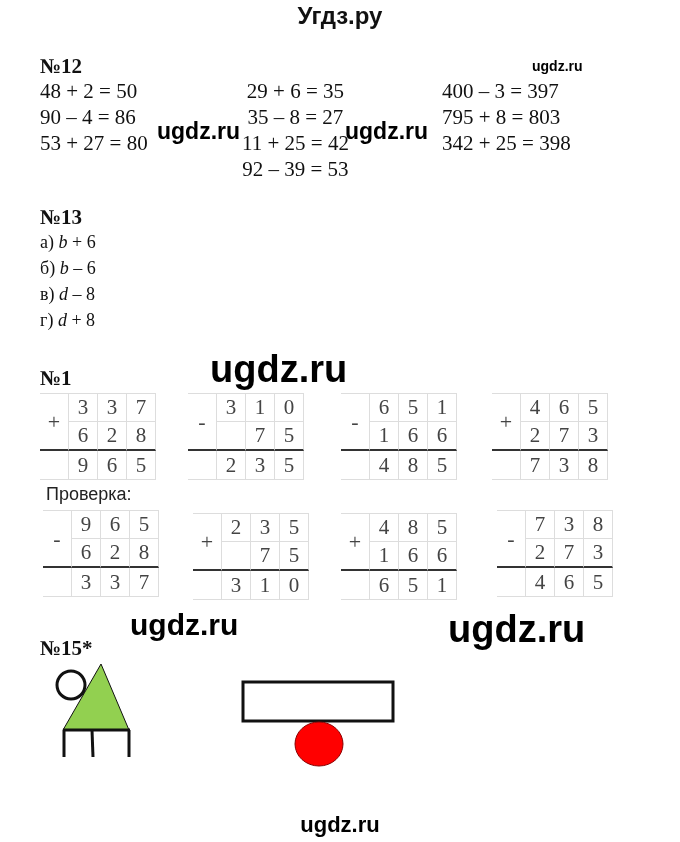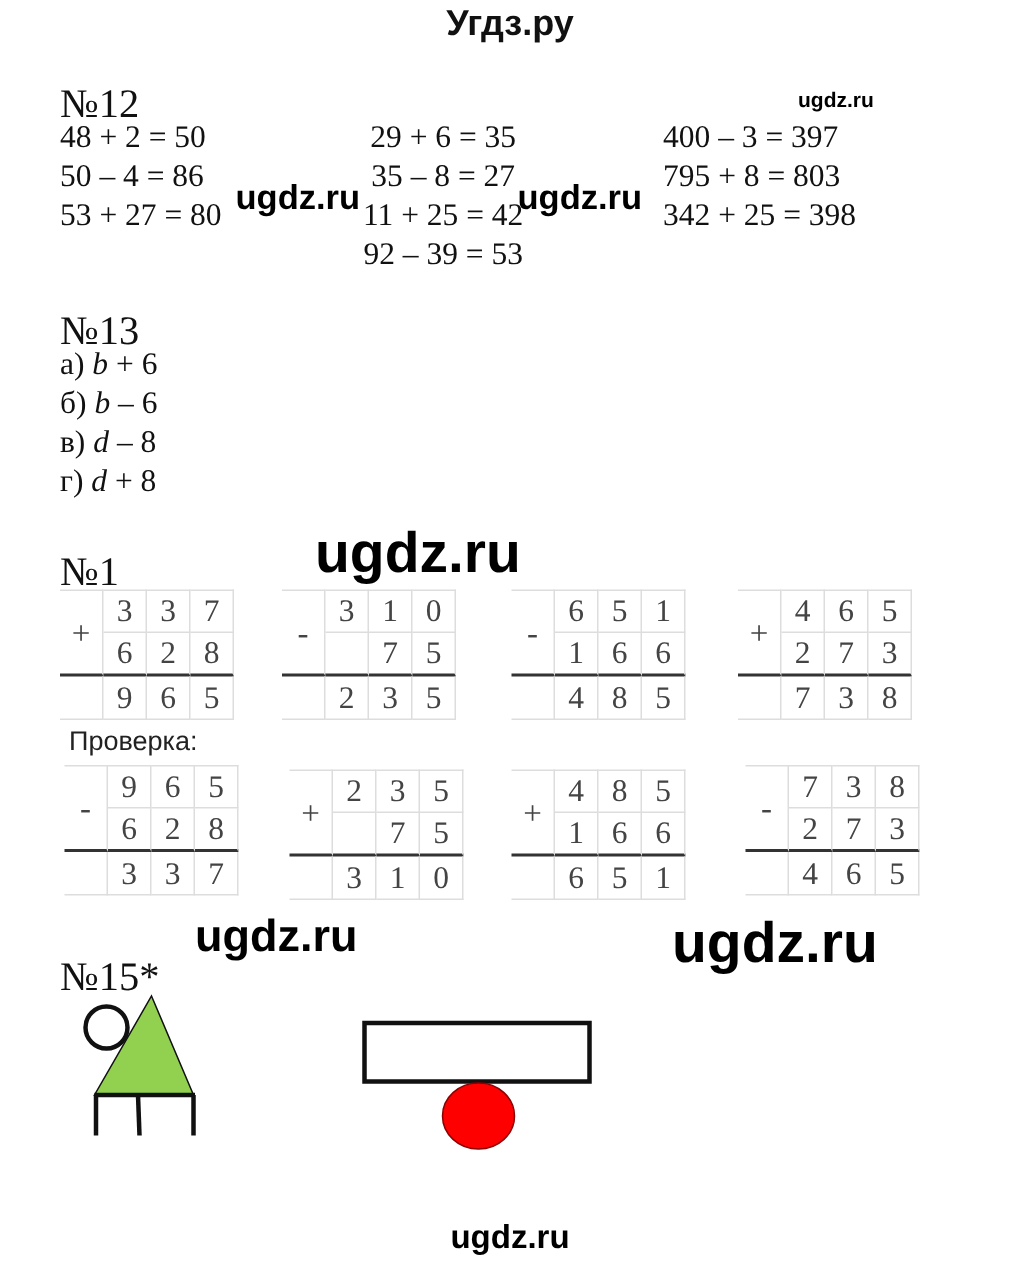--- a/index.html
+++ b/index.html
@@ -1,26 +1,26 @@
 <!DOCTYPE html>
 <html><head>
 <meta charset="utf-8">
 <style>
   html, body { margin:0; padding:0; background:#ffffff; }
   body { width:680px; height:842px; position:relative; overflow:hidden; font-family:"Liberation Serif", serif; color:#111; }
   .abs { position:absolute; }
   .site-title { left:0; width:680px; top:2px; text-align:center; font-family:"Liberation Sans", sans-serif; font-weight:bold; font-size:24px; color:#111; }
-  .heading { font-family:"Liberation Serif", serif; font-weight:normal; font-size:27px; }
+  .heading { font-family:"Liberation Serif", serif; font-weight:bold; font-size:21px; }
   .eq { font-size:21px; line-height:26px; white-space:nowrap; }
   .wm { font-family:"Liberation Sans", sans-serif; font-weight:bold; color:#000; white-space:nowrap; }
   .wm-small { font-size:14px; }
   .wm-mid { font-size:23px; }
   .wm-big { font-size:38px; }
   .wm-lg { font-size:30px; }
-  .item { font-size:21px; line-height:26px; white-space:nowrap; }
+  .item { font-size:18px; line-height:26px; white-space:nowrap; }
   .item i { font-style:italic; }
 
   
   .grid { position:absolute; display:grid; grid-template-columns: 29px 29px 29px 29px; grid-template-rows: 29px 29px 29px; }
   .cell { box-sizing:border-box; border-right:1px solid #ddd; border-bottom:1px solid #ddd; display:flex; align-items:center; justify-content:center; font-size:21px; color:#444; font-family:"Liberation Serif", serif; }
   .grid .cell:nth-child(4n+1) { border-left:none; }
   .grid .top { border-top:1px solid #ddd; }
   .grid .r2 { border-bottom:2px solid #333; }
   .op { grid-row: 1 / span 2; grid-column:1; border-bottom:2px solid #333; border-right:1px solid #ddd; border-top:1px solid #ddd; font-size:22px; }
   .check-label { font-family:"Liberation Sans", sans-serif; font-size:18px; color:#222; }
@@ -28,21 +28,21 @@
 </head>
 <body>
 
 <div class="abs site-title">Угдз.ру</div>
 
 <div class="abs heading" style="left:40px;top:54px;">№12</div>
 <div class="abs wm wm-small" style="left:532px;top:58px;">ugdz.ru</div>
 
 <div class="abs" style="left:40px;top:78px;">
   <div class="eq">48 + 2 = 50</div>
-  <div class="eq">50 – 4 = 86</div>
+  <div class="eq">90 – 4 = 86</div>
   <div class="eq">53 + 27 = 80</div>
 </div>
 <div class="abs" style="left:242px;top:78px;text-align:center;">
   <div class="eq">29 + 6 = 35</div>
   <div class="eq">35 – 8 = 27</div>
   <div class="eq">11 + 25 = 42</div>
   <div class="eq">92 – 39 = 53</div>
 </div>
 <div class="abs" style="left:442px;top:78px;">
   <div class="eq">400 – 3 = 397</div>

